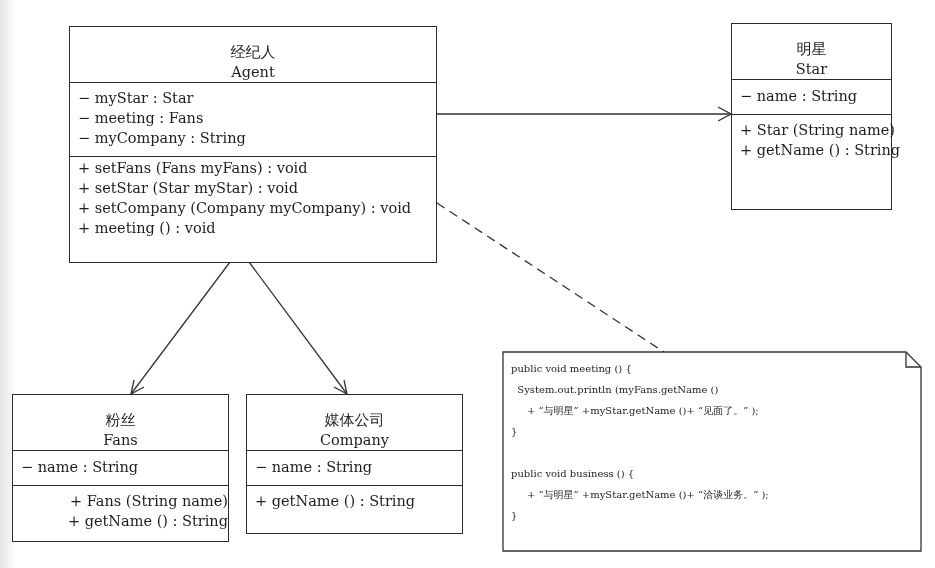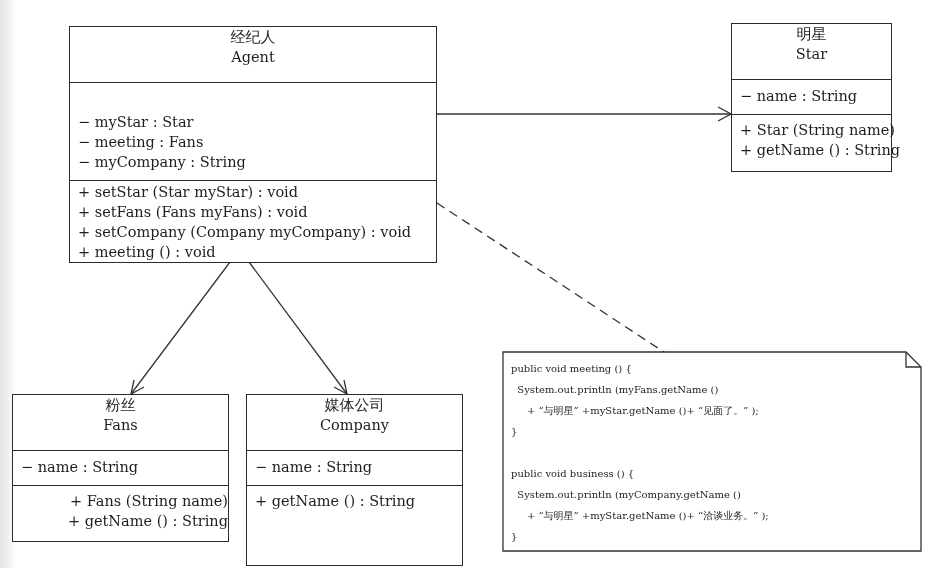--- a/index.html
+++ b/index.html
@@ -13,21 +13,21 @@
     position: absolute; left: 0; top: 0; width: 16px; height: 568px;
     background: linear-gradient(to right, #e4e4e4, #f6f6f6 70%, #ffffff);
   }
   svg.links { position: absolute; left: 0; top: 0; width: 935px; height: 568px; pointer-events: none; }
   .cls {
     position: absolute; border: 1.3px solid #2b2b2b; background: #fff;
     box-sizing: border-box; font-size: 14.5px; line-height: 20px;
   }
   .cls .head {
     text-align: center; border-bottom: 1.3px solid #2b2b2b; box-sizing: border-box;
-    display: flex; flex-direction: column; justify-content: flex-start;
+    display: flex; flex-direction: column; justify-content: flex-end;
   }
   .cls .head .cn { font-size: 15px; }
   .cls .sec { border-bottom: 1.3px solid #2b2b2b; box-sizing: border-box; padding: 3px 0 0 8px; }
   .cls .sec:last-child { border-bottom: none; }
   .cls .row { white-space: nowrap; }
   .note {
     position: absolute; left: 503px; top: 352px; width: 418px; height: 199px;
     box-sizing: border-box; font-size: 10px; line-height: 21px;
     padding: 6px 0 0 8px;
   }
@@ -54,34 +54,34 @@
 
   <path d="M503,352 L906,352 L921,367 L921,551 L503,551 Z" fill="#fff" stroke="#333" stroke-width="1.3"></path>
   <path d="M906,352 L906,367 L921,367" fill="none" stroke="#333" stroke-width="1.3"></path>
 </svg>
 
 <div class="cls" style="left:69px;top:26px;width:368px;height:237px;">
   <div class="head" style="height:56px;">
     <div class="cn">经纪人</div>
     <div>Agent</div>
   </div>
-  <div class="sec" style="height:74px;padding-top:5px;margin-top:24px;">
+  <div class="sec" style="height:74px;padding-top:5px;">
     <div class="row">− myStar : Star</div>
     <div class="row">− meeting : Fans</div>
     <div class="row">− myCompany : String</div>
   </div>
   <div class="sec" style="padding-top:1px;">
+    <div class="row">+ setFans (Fans myFans) : void</div>
     <div class="row">+ setStar (Star myStar) : void</div>
-    <div class="row">+ setFans (Fans myFans) : void</div>
     <div class="row">+ setCompany (Company myCompany) : void</div>
     <div class="row">+ meeting () : void</div>
   </div>
 </div>
 
-<div class="cls" style="left:731px;top:23px;width:161px;height:149px;">
+<div class="cls" style="left:731px;top:23px;width:161px;height:187px;">
   <div class="head" style="height:56px;">
     <div class="cn">明星</div>
     <div>Star</div>
   </div>
   <div class="sec" style="height:35px;padding-top:6px;">
     <div class="row">− name : String</div>
   </div>
   <div class="sec" style="padding-top:5px;">
     <div class="row">+ Star (String name)</div>
     <div class="row">+ getName () : String</div>
@@ -95,36 +95,35 @@
   </div>
   <div class="sec" style="height:35px;padding-top:6px;">
     <div class="row">− name : String</div>
   </div>
   <div class="sec" style="padding-top:5px;text-align:right;">
     <div class="row">+ Fans (String name)</div>
     <div class="row">+ getName () : String</div>
   </div>
 </div>
 
-<div class="cls" style="left:246px;top:394px;width:217px;height:172px;">
+<div class="cls" style="left:246px;top:394px;width:217px;height:140px;">
   <div class="head" style="height:56px;">
     <div class="cn">媒体公司</div>
     <div>Company</div>
   </div>
   <div class="sec" style="height:35px;padding-top:6px;">
     <div class="row">− name : String</div>
   </div>
   <div class="sec" style="padding-top:5px;">
     <div class="row">+ getName () : String</div>
   </div>
 </div>
 
 <div class="note">
   <div class="ln">public void meeting () {</div>
   <div class="ln">  System.out.println (myFans.getName ()</div>
   <div class="ln">     + “与明星” +myStar.getName ()+ “见面了。” );</div>
   <div class="ln">}</div>
   <div class="ln blank"></div>
   <div class="ln">public void business () {</div>
-  <div class="ln">  System.out.println (myCompany.getName ()</div>
   <div class="ln">     + “与明星” +myStar.getName ()+ “洽谈业务。” );</div>
   <div class="ln">}</div>
 </div>
 
 </body></html>

